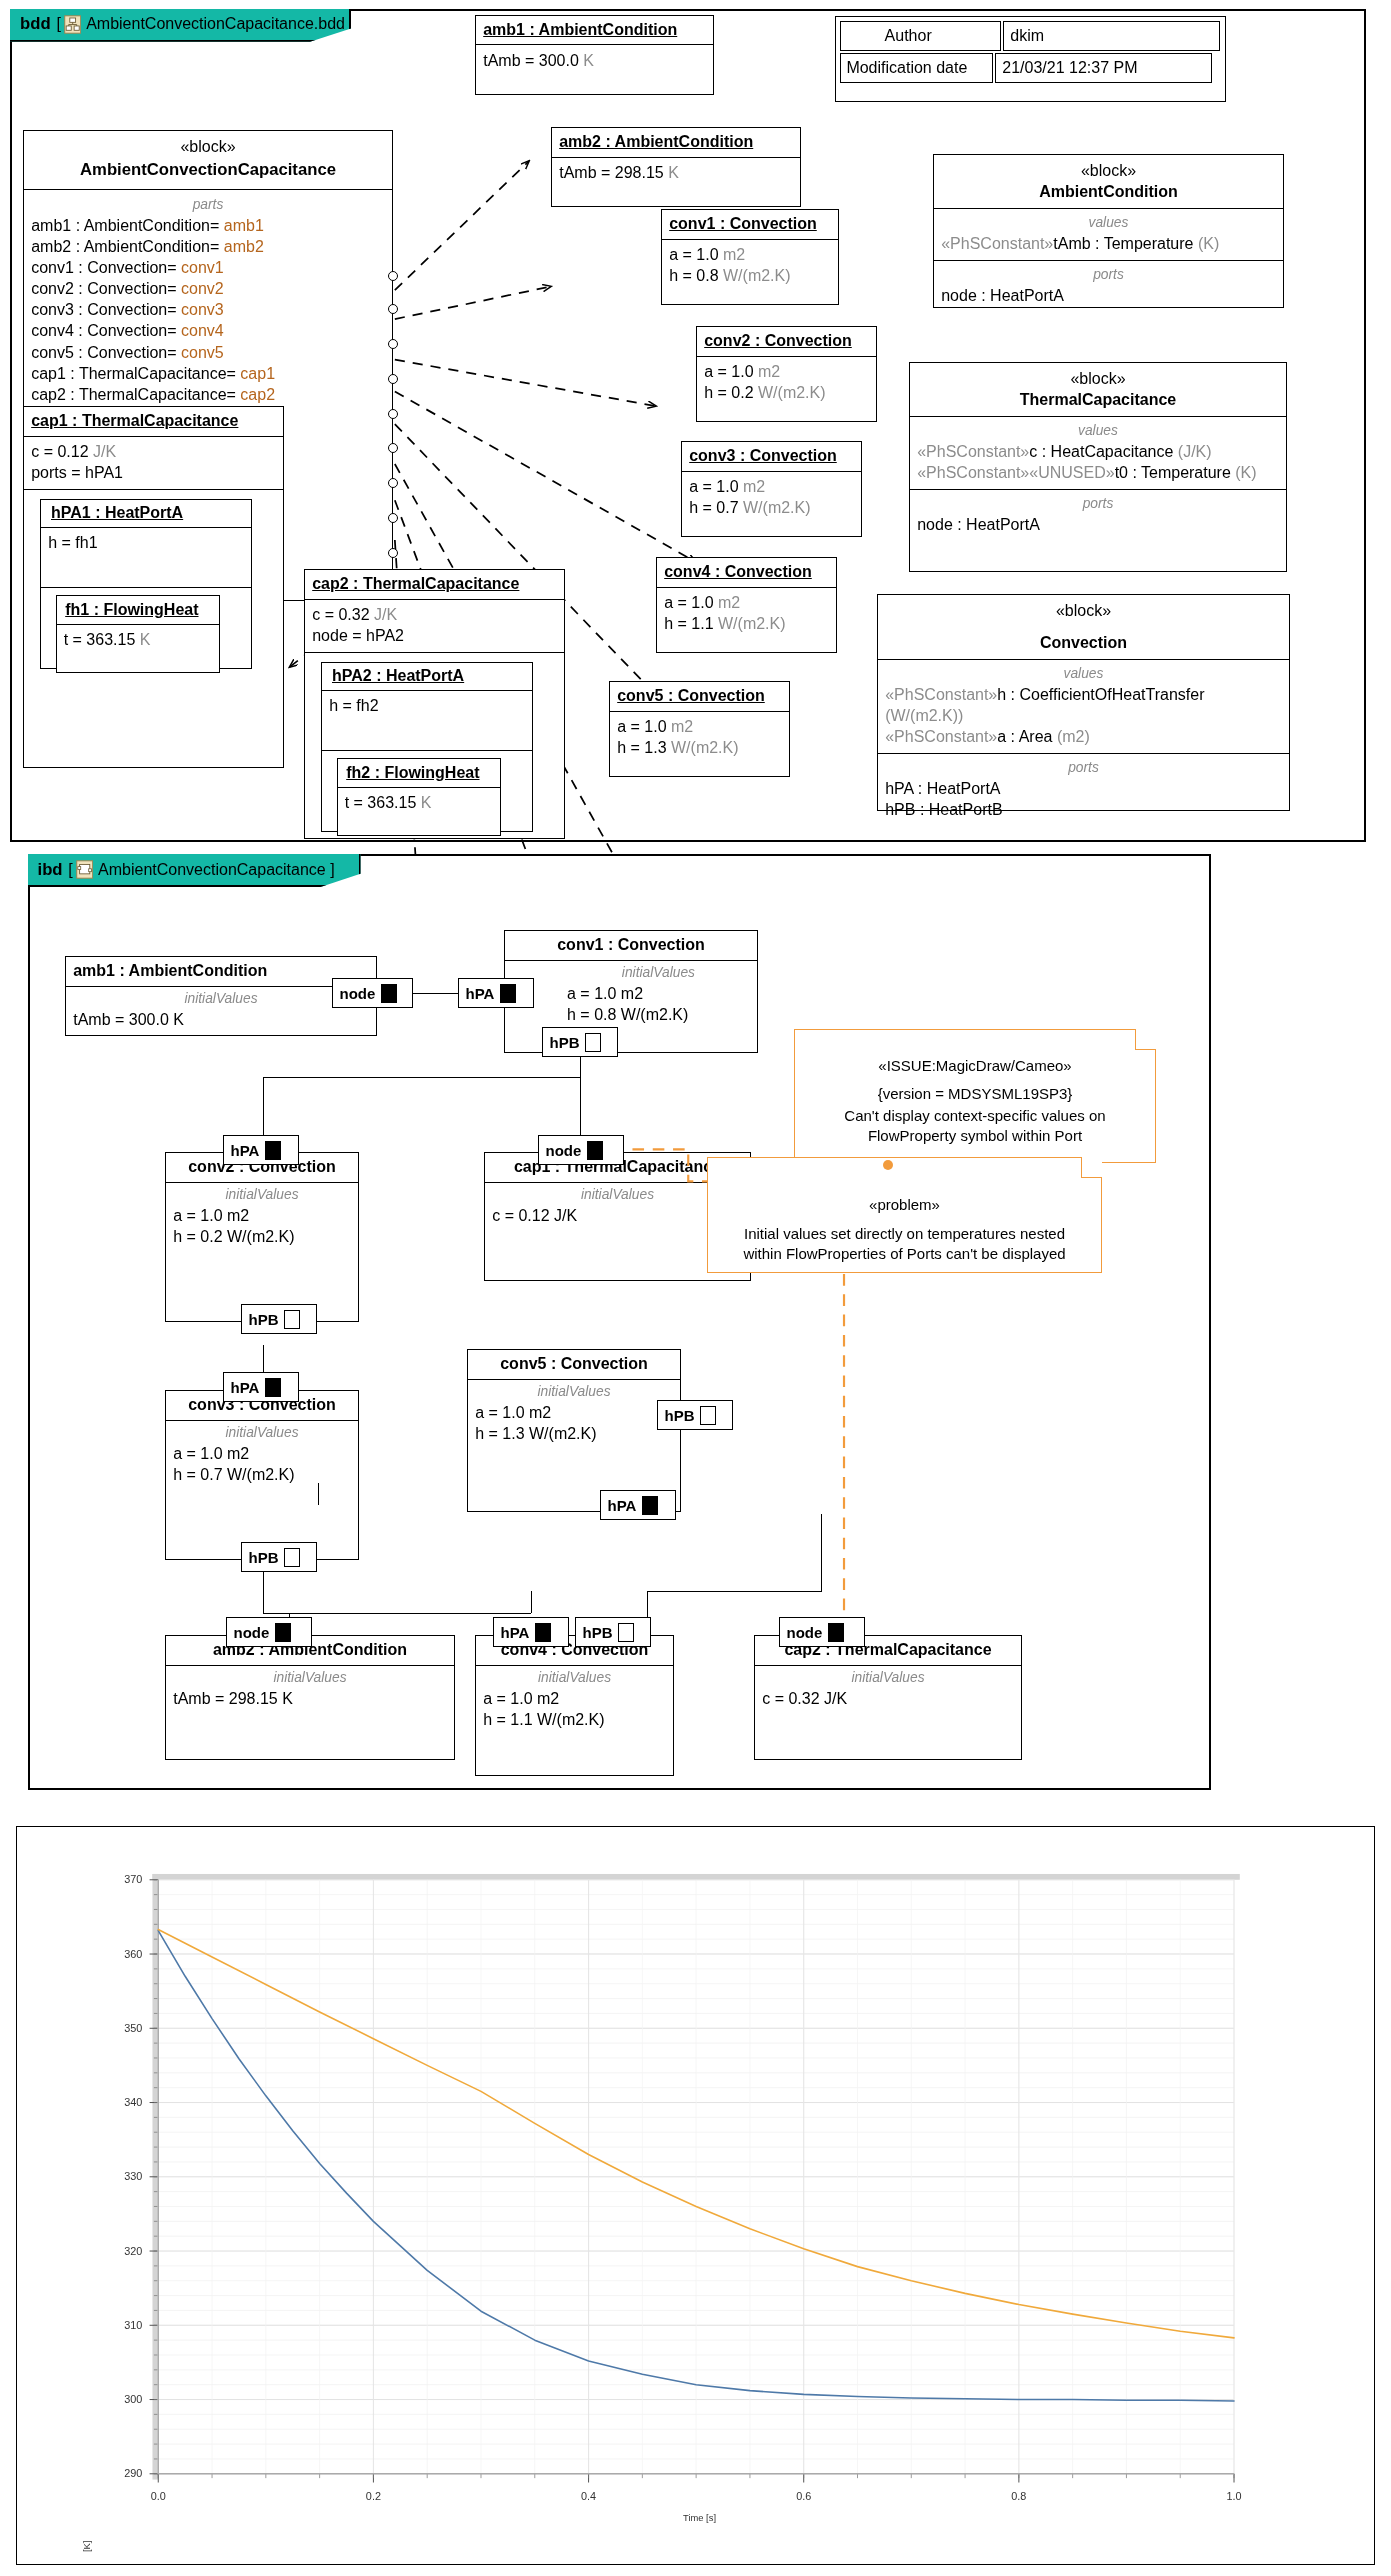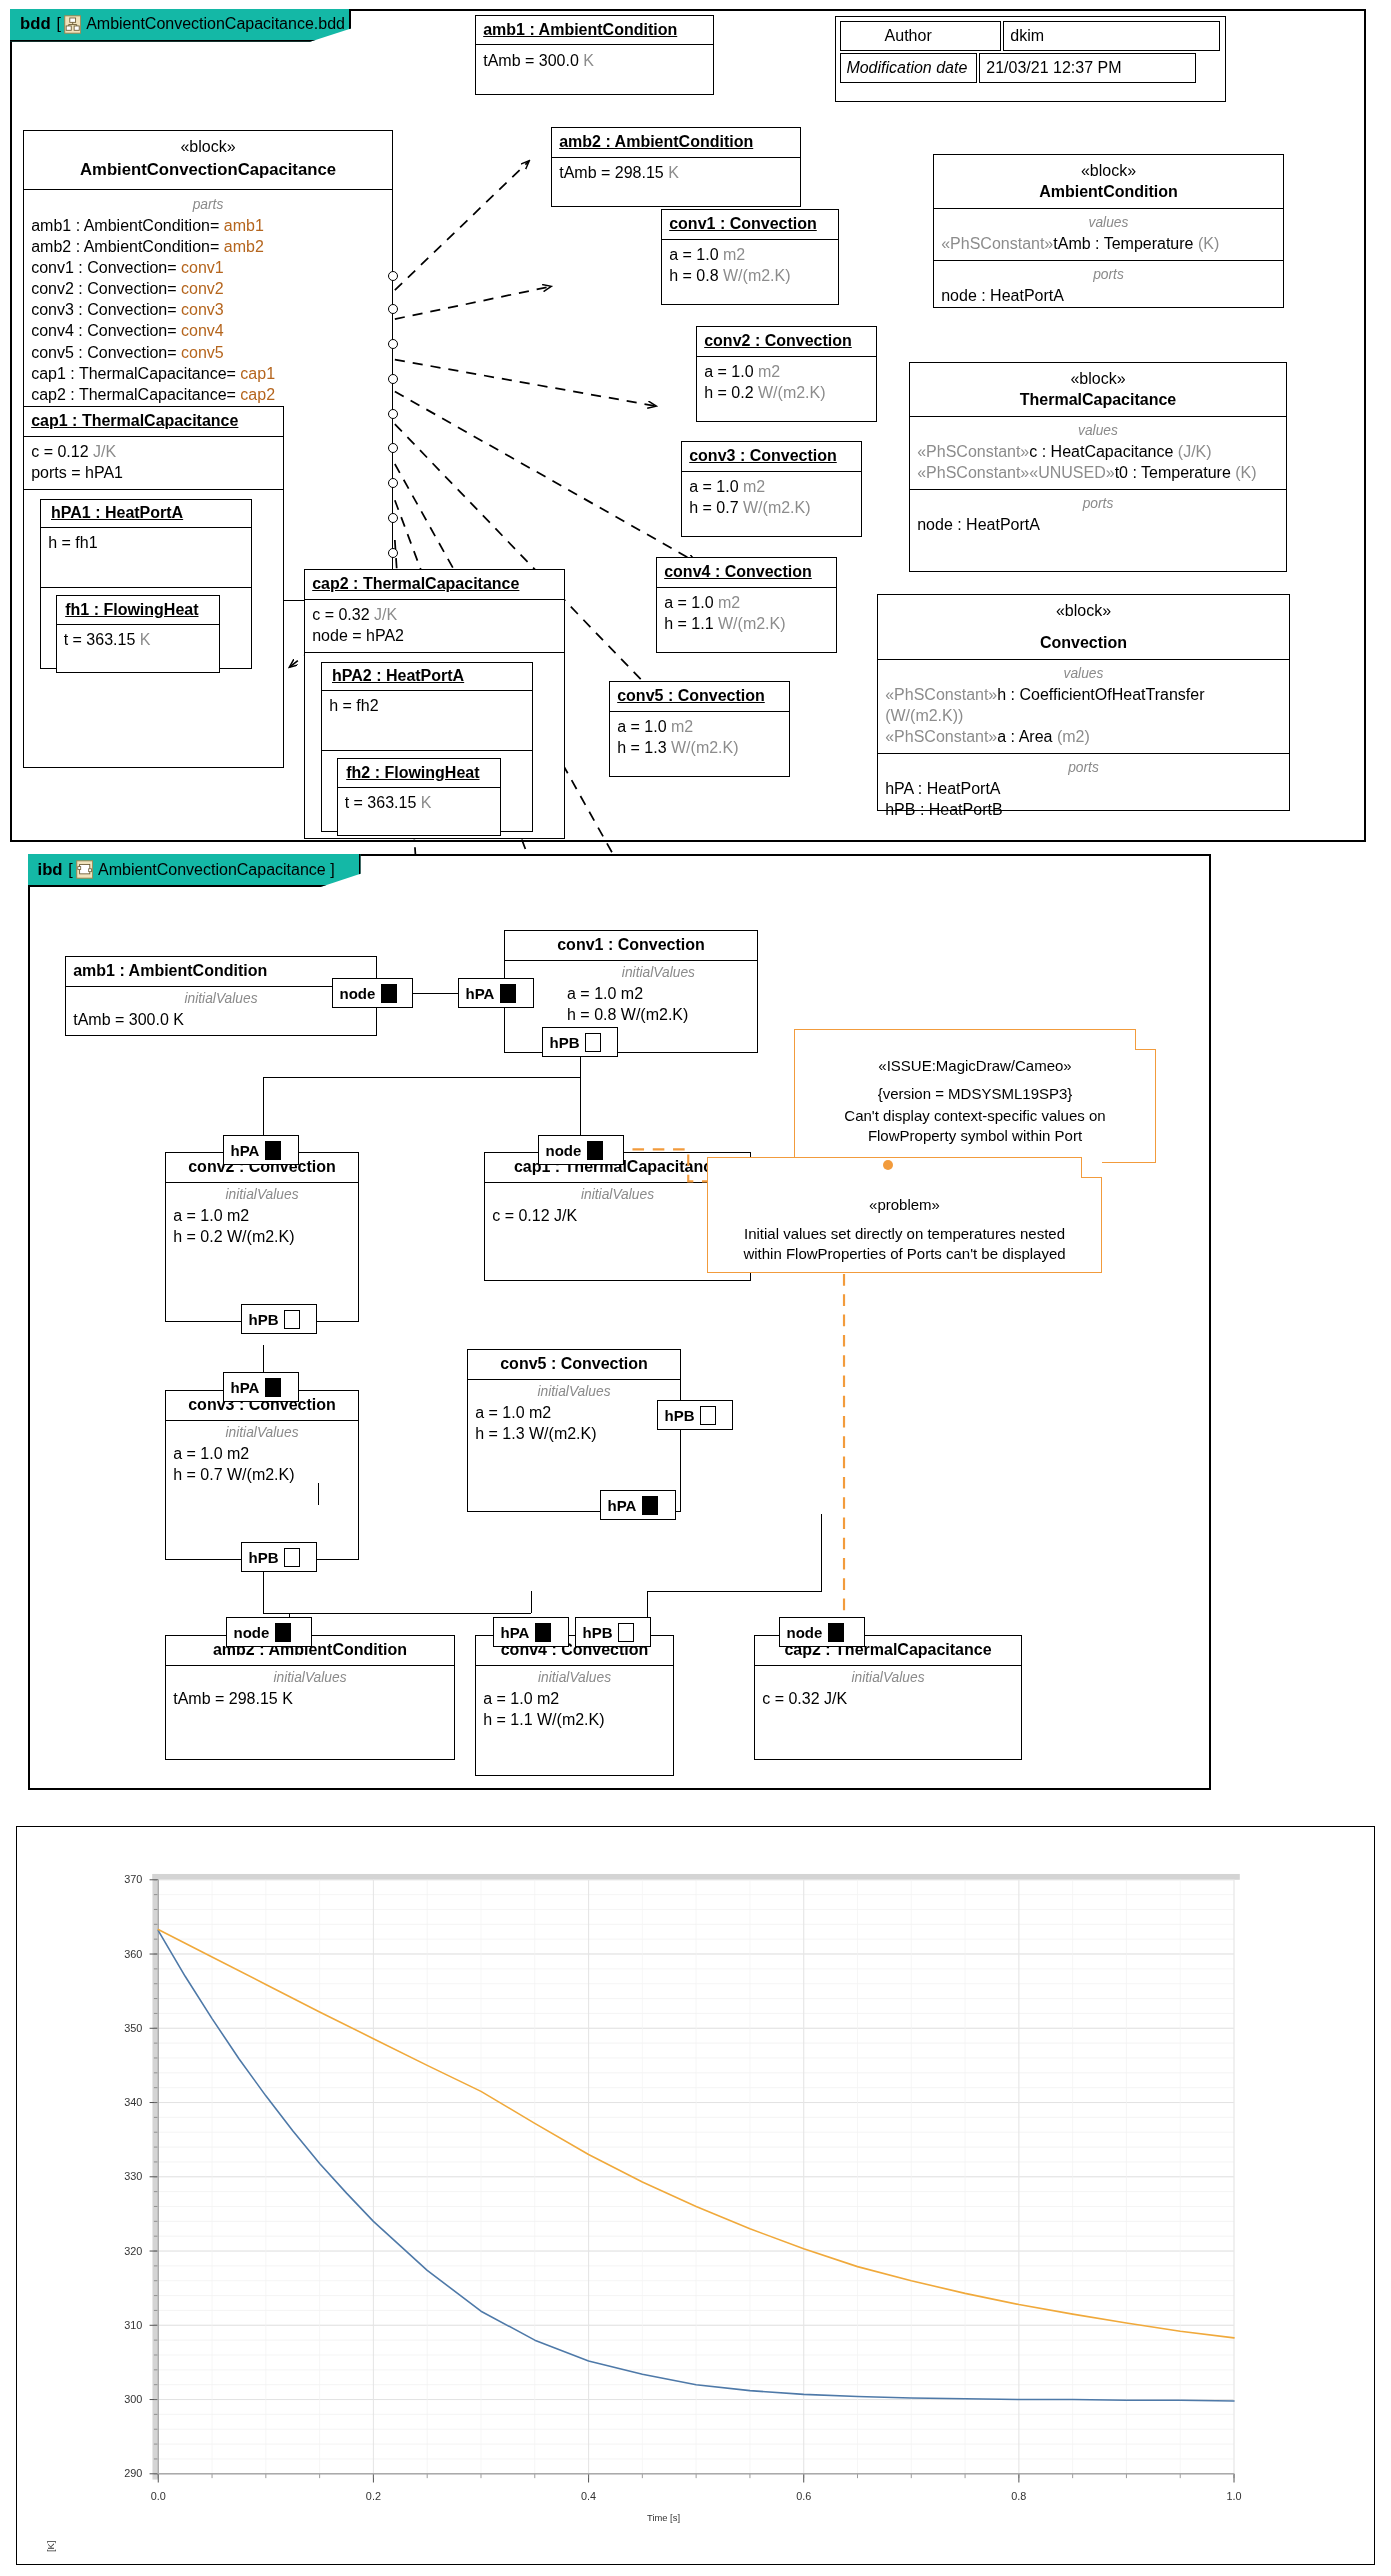--- a/index.html
+++ b/index.html
@@ -54,21 +54,21 @@
   .odot{position:absolute;width:10px;height:10px;border-radius:50%;background:#f29b3c;z-index:8;}
 
   
   .cirk{position:absolute;width:8px;height:8px;border:1.4px solid #000;border-radius:50%;background:#fff;z-index:5;}
 
   
   #chartwrap{position:absolute;border:1.4px solid #000;background:#fff;box-sizing:border-box;}
   .legend{display:flex;justify-content:center;align-items:center;gap:16px;font-size:10px;padding-top:7.2px;}
   .lgi{display:flex;align-items:center;gap:4.3px;}
   .lgsw{width:8.7px;height:8.7px;}
-  .axlabel{position:absolute;font-size:9.4px;color:#333;}
+  .axlabel{position:absolute;font-size:9.4px;color:#333;margin-left:36px;}
 </style>
 </head>
 <body>
 
 <div id="page">
 
   <div class="frame" style="left:10px;top:8.7px;width:1356px;height:833px;">
   </div>
 
   <div class="frametab" style="left:10px;top:8.7px;width:341px;">
@@ -86,21 +86,21 @@
     <span>AmbientConvectionCapacitance.bdd</span>
     <span>&nbsp;]</span>
   </div>
 
   <div class="authtbl" style="left:835px;top:16px;width:391px;height:86px;">
     <div class="row">
       <div class="cell" style="width:161px;padding-left:44px;">Author</div>
       <div class="cell" style="width:217px;margin-left:2.9px;">dkim</div>
     </div>
     <div class="row" style="margin-top:2.9px;">
-      <div class="cell" style="width:137px;font-style:italic;">Modification date</div>
+      <div class="cell" style="width:153px;">Modification date</div>
       <div class="cell" style="width:217px;margin-left:2.9px;">21/03/21 12:37 PM</div>
     </div>
   </div>
 
   <svg class="bddsvg" width="1391" height="870" viewBox="0 0 1920 1200">
     <defs>
       <marker id="ah" markerWidth="14" markerHeight="14" refX="11" refY="5" orient="auto" markerUnits="userSpaceOnUse">
         <path d="M0,0 L12,5 L0,10" fill="none" stroke="#000" stroke-width="2"></path>
       </marker>
     </defs>

